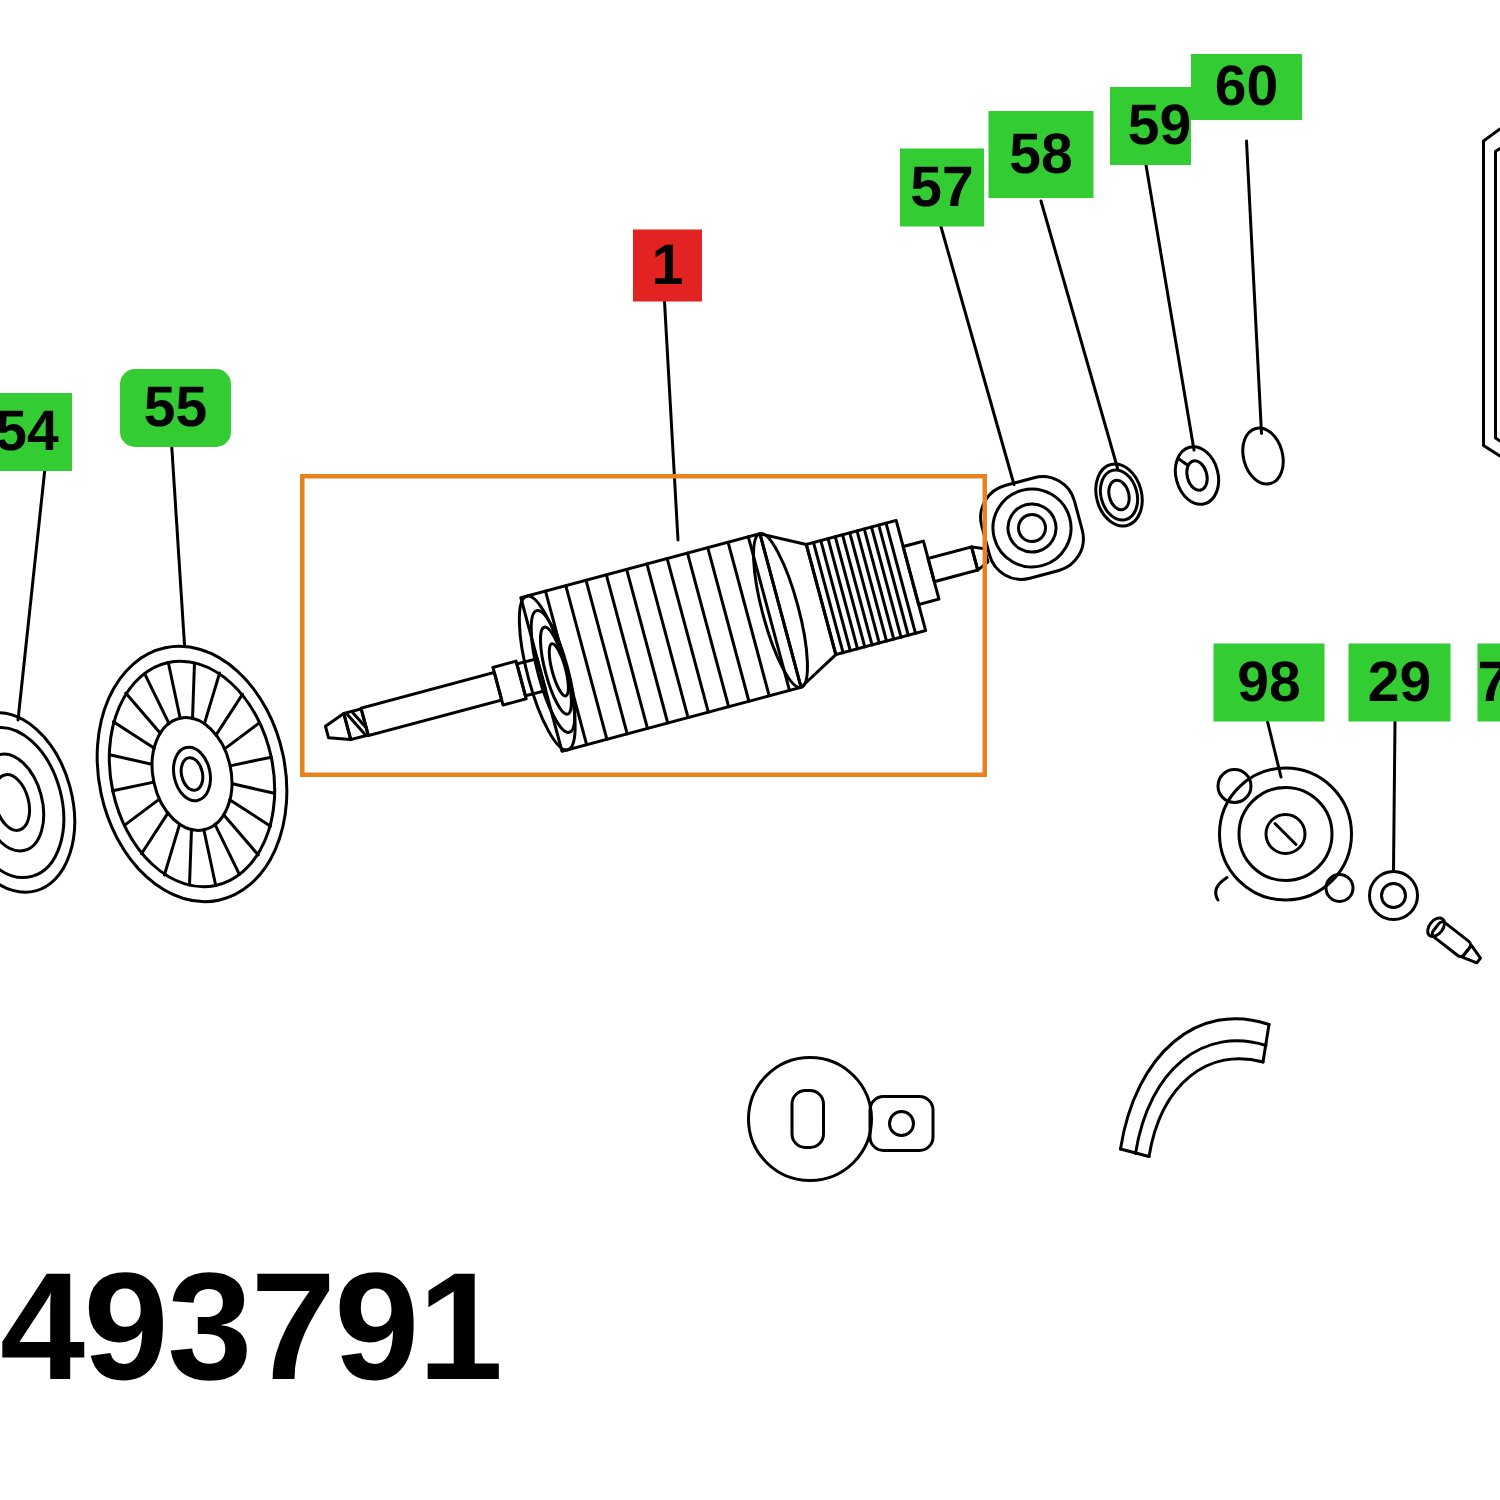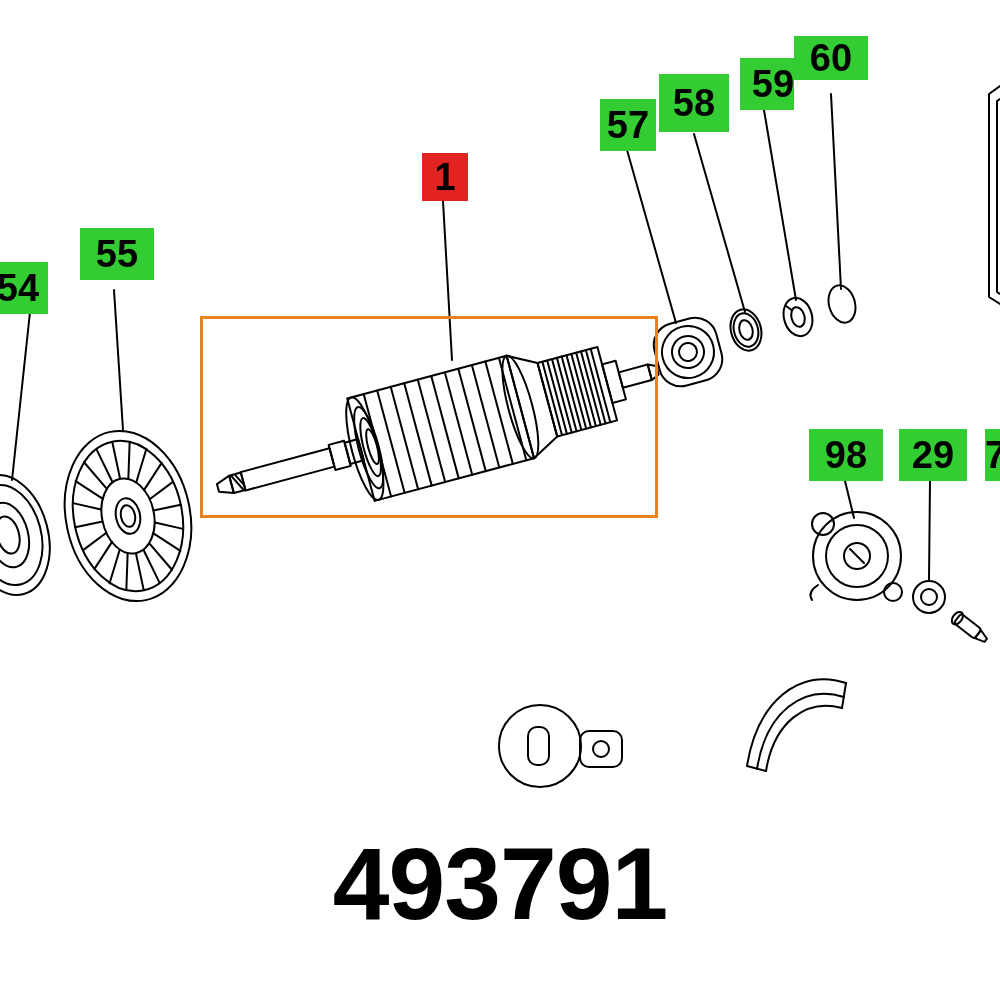--- a/index.html
+++ b/index.html
@@ -50,21 +50,20 @@
     cursor: pointer;
     user-select: none;
   }
   .label.green { background: #33cc33; }
   .label.red   { background: #e32222; }
   .footer-number {
     position: absolute;
     left: 0;
     right: 0;
     top: 826px;
-    text-align: center;
     font-size: 102px;
     font-weight: bold;
     letter-spacing: -1px;
     color: #000;
   }
 </style>
 </head>
 <body>
 
 <div class="page">
@@ -229,21 +228,21 @@
       <path d="M757,769 C766,712 803,684 844,697" stroke-width="2"></path>
       <path d="M766,771 C774,722 806,698 842,708" stroke-width="1.6"></path>
       <line x1="747" y1="766" x2="766" y2="771" stroke-width="2"></line>
       <line x1="846" y1="683" x2="842" y2="708" stroke-width="2"></line>
     </g>
   </svg>
 
   <div class="highlight-box"></div>
 
   <div class="label green" style="left:-12px; top:262px; width:60px;">54</div>
-  <div class="label green" style="left:80px; top:228px; width:74px;">55</div>
+  <div class="label green" style="left:80px; top:246px; width:74px;border-radius:10px;">55</div>
   <div class="label red" style="left:422px; top:153px; width:46px; height:48px;">1</div>
   <div class="label green" style="left:600px; top:99px; width:56px;">57</div>
   <div class="label green" style="left:659px; top:74px; width:70px; height:58px;text-align:center;">58</div>
   <div class="label green" style="left:740px; top:58px; width:54px;padding-left:12px;">59</div>
   <div class="label green" style="left:794px; top:36px; width:74px; height:44px;">60</div>
   <div class="label green" style="left:809px; top:429px; width:74px;">98</div>
   <div class="label green" style="left:899px; top:429px; width:68px;">29</div>
   <div class="label green" style="left:985px; top:429px; width:15px; justify-content:flex-start;">7</div>
 
   <div class="footer-number">493791</div>

